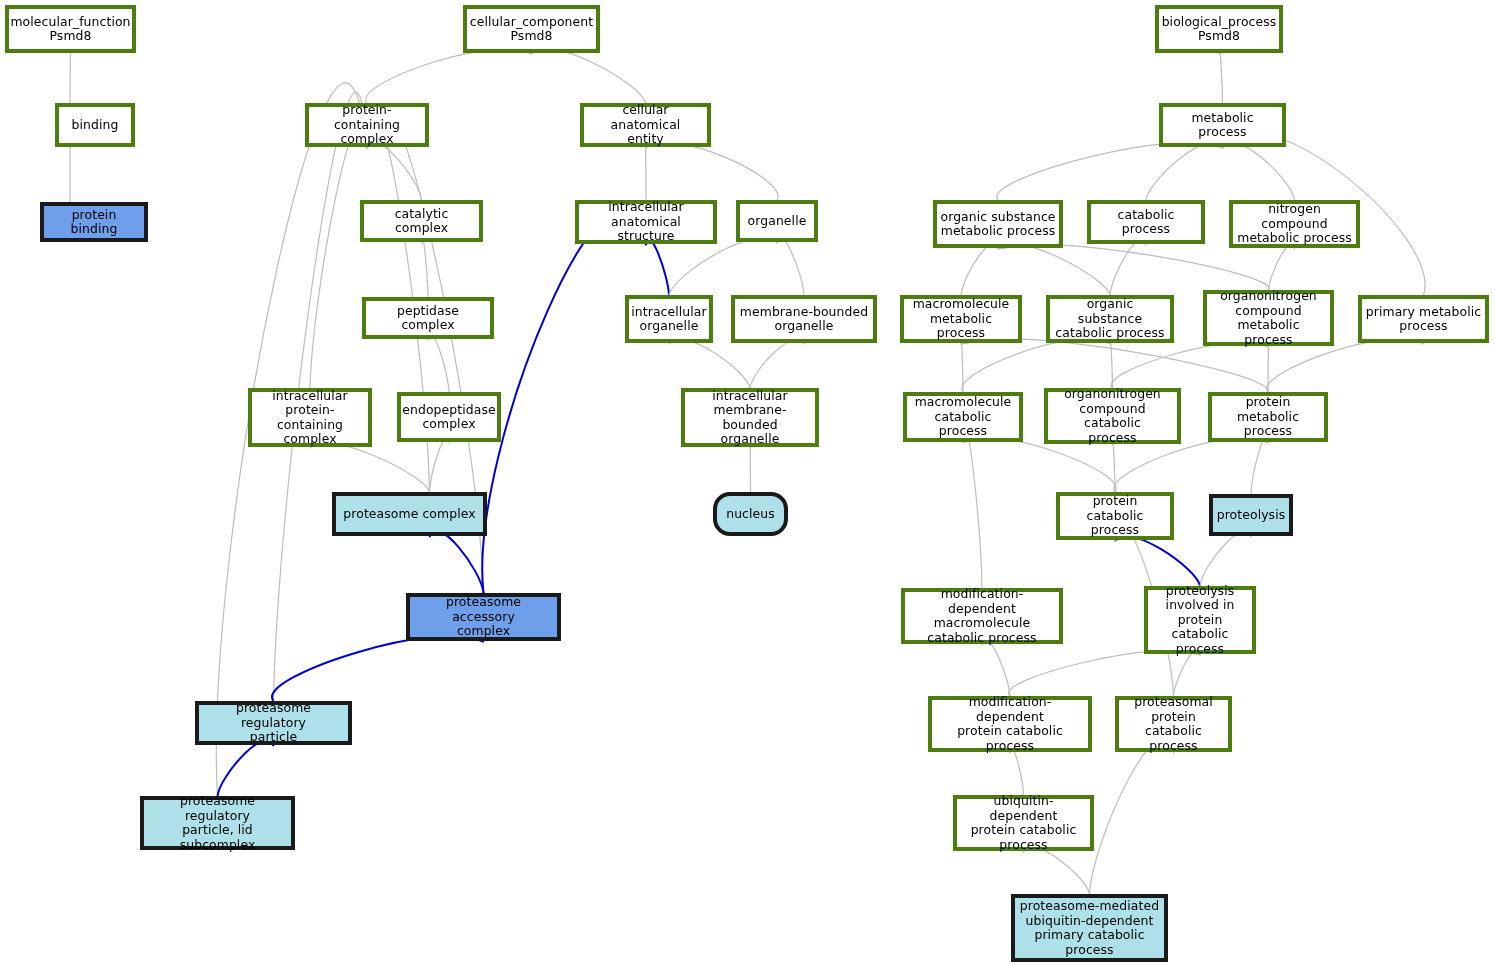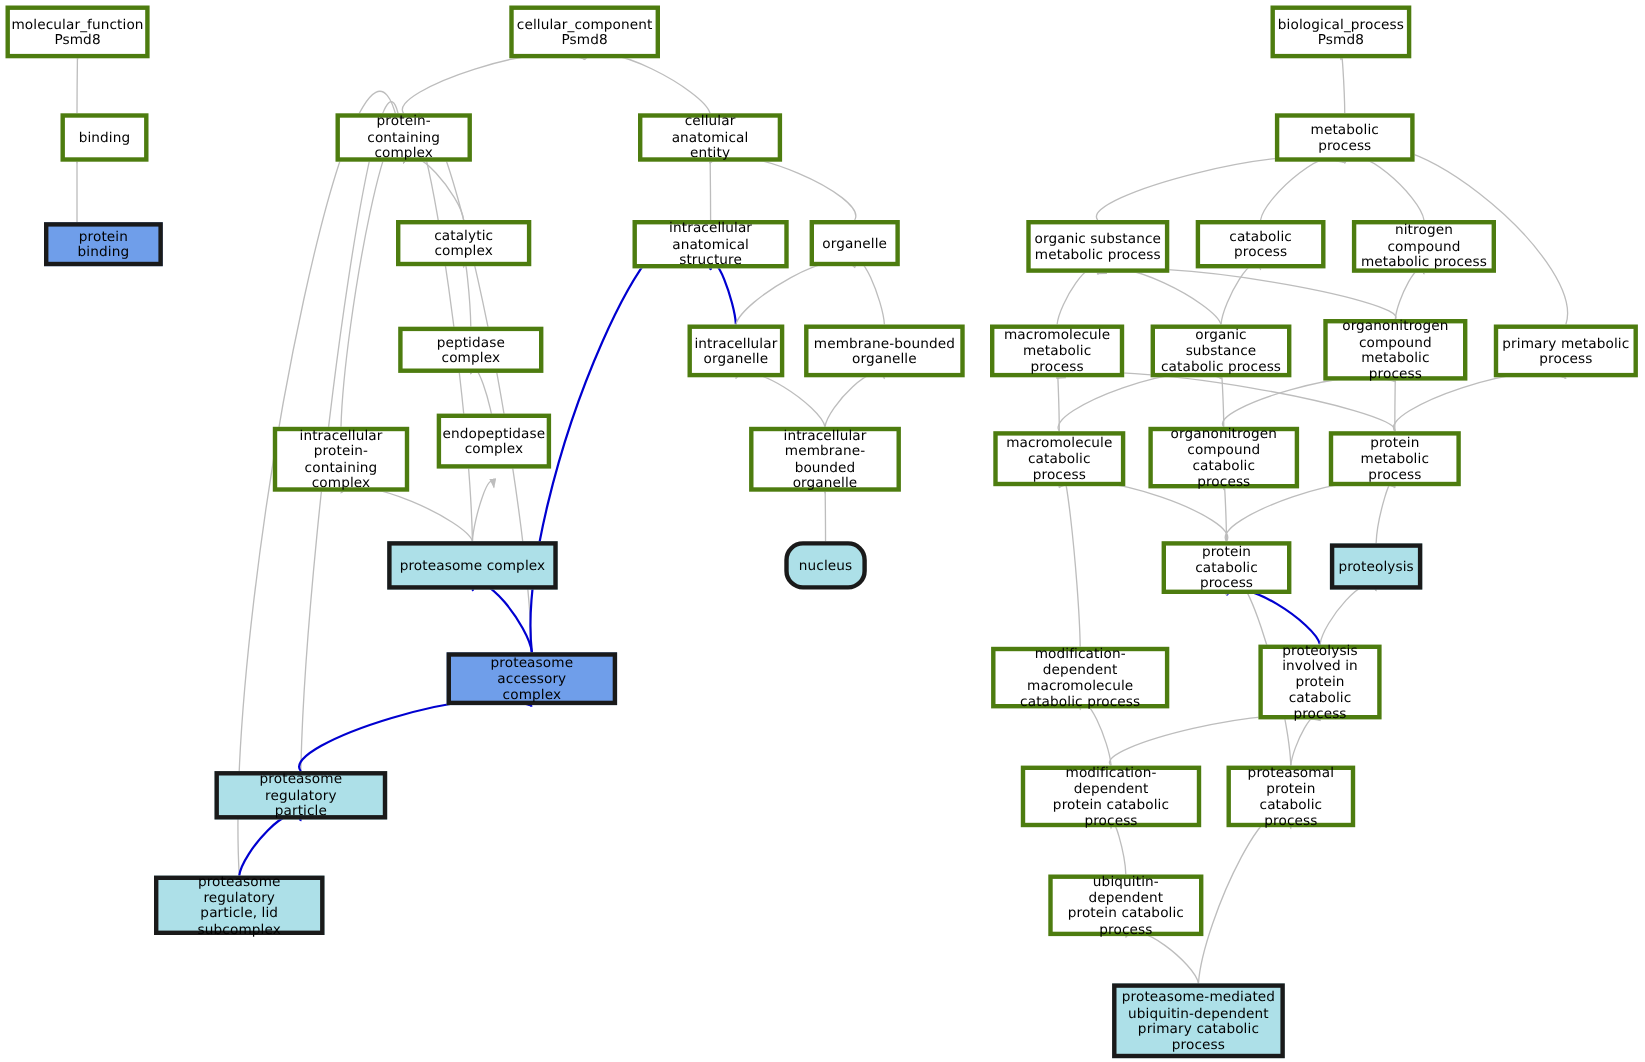--- a/index.html
+++ b/index.html
@@ -128,30 +128,30 @@
       </div>
       <div class="node" style="left: 731px; top: 295px; width: 146px; height: 48px;">
         <span>membrane-bounded
 organelle</span>
       </div>
       <div class="node" style="left: 248px; top: 388px; width: 124px; height: 59px;">
         <span>intracellular
 protein-containing
 complex</span>
       </div>
-      <div class="node" style="left: 397px; top: 376px; width: 104px; height: 50px;">
+      <div class="node" style="left: 397px; top: 392px; width: 104px; height: 50px;">
         <span>endopeptidase
 complex</span>
       </div>
       <div class="node" style="left: 681px; top: 388px; width: 138px; height: 59px;">
         <span>intracellular
 membrane-bounded
 organelle</span>
       </div>
-      <div class="node lite" style="left: 352px; top: 492px; width: 155px; height: 44px;">
+      <div class="node lite" style="left: 332px; top: 492px; width: 155px; height: 44px;">
         <span>proteasome complex</span>
       </div>
       <div class="node lite" style="left: 713px; top: 492px; width: 75px; height: 44px; border-radius: 17px;">
         <span>nucleus</span>
       </div>
       <div class="node hi" style="left: 406px; top: 593px; width: 155px; height: 48px;">
         <span>proteasome accessory
 complex</span>
       </div>
       <div class="node lite" style="left: 195px; top: 701px; width: 157px; height: 44px;">

